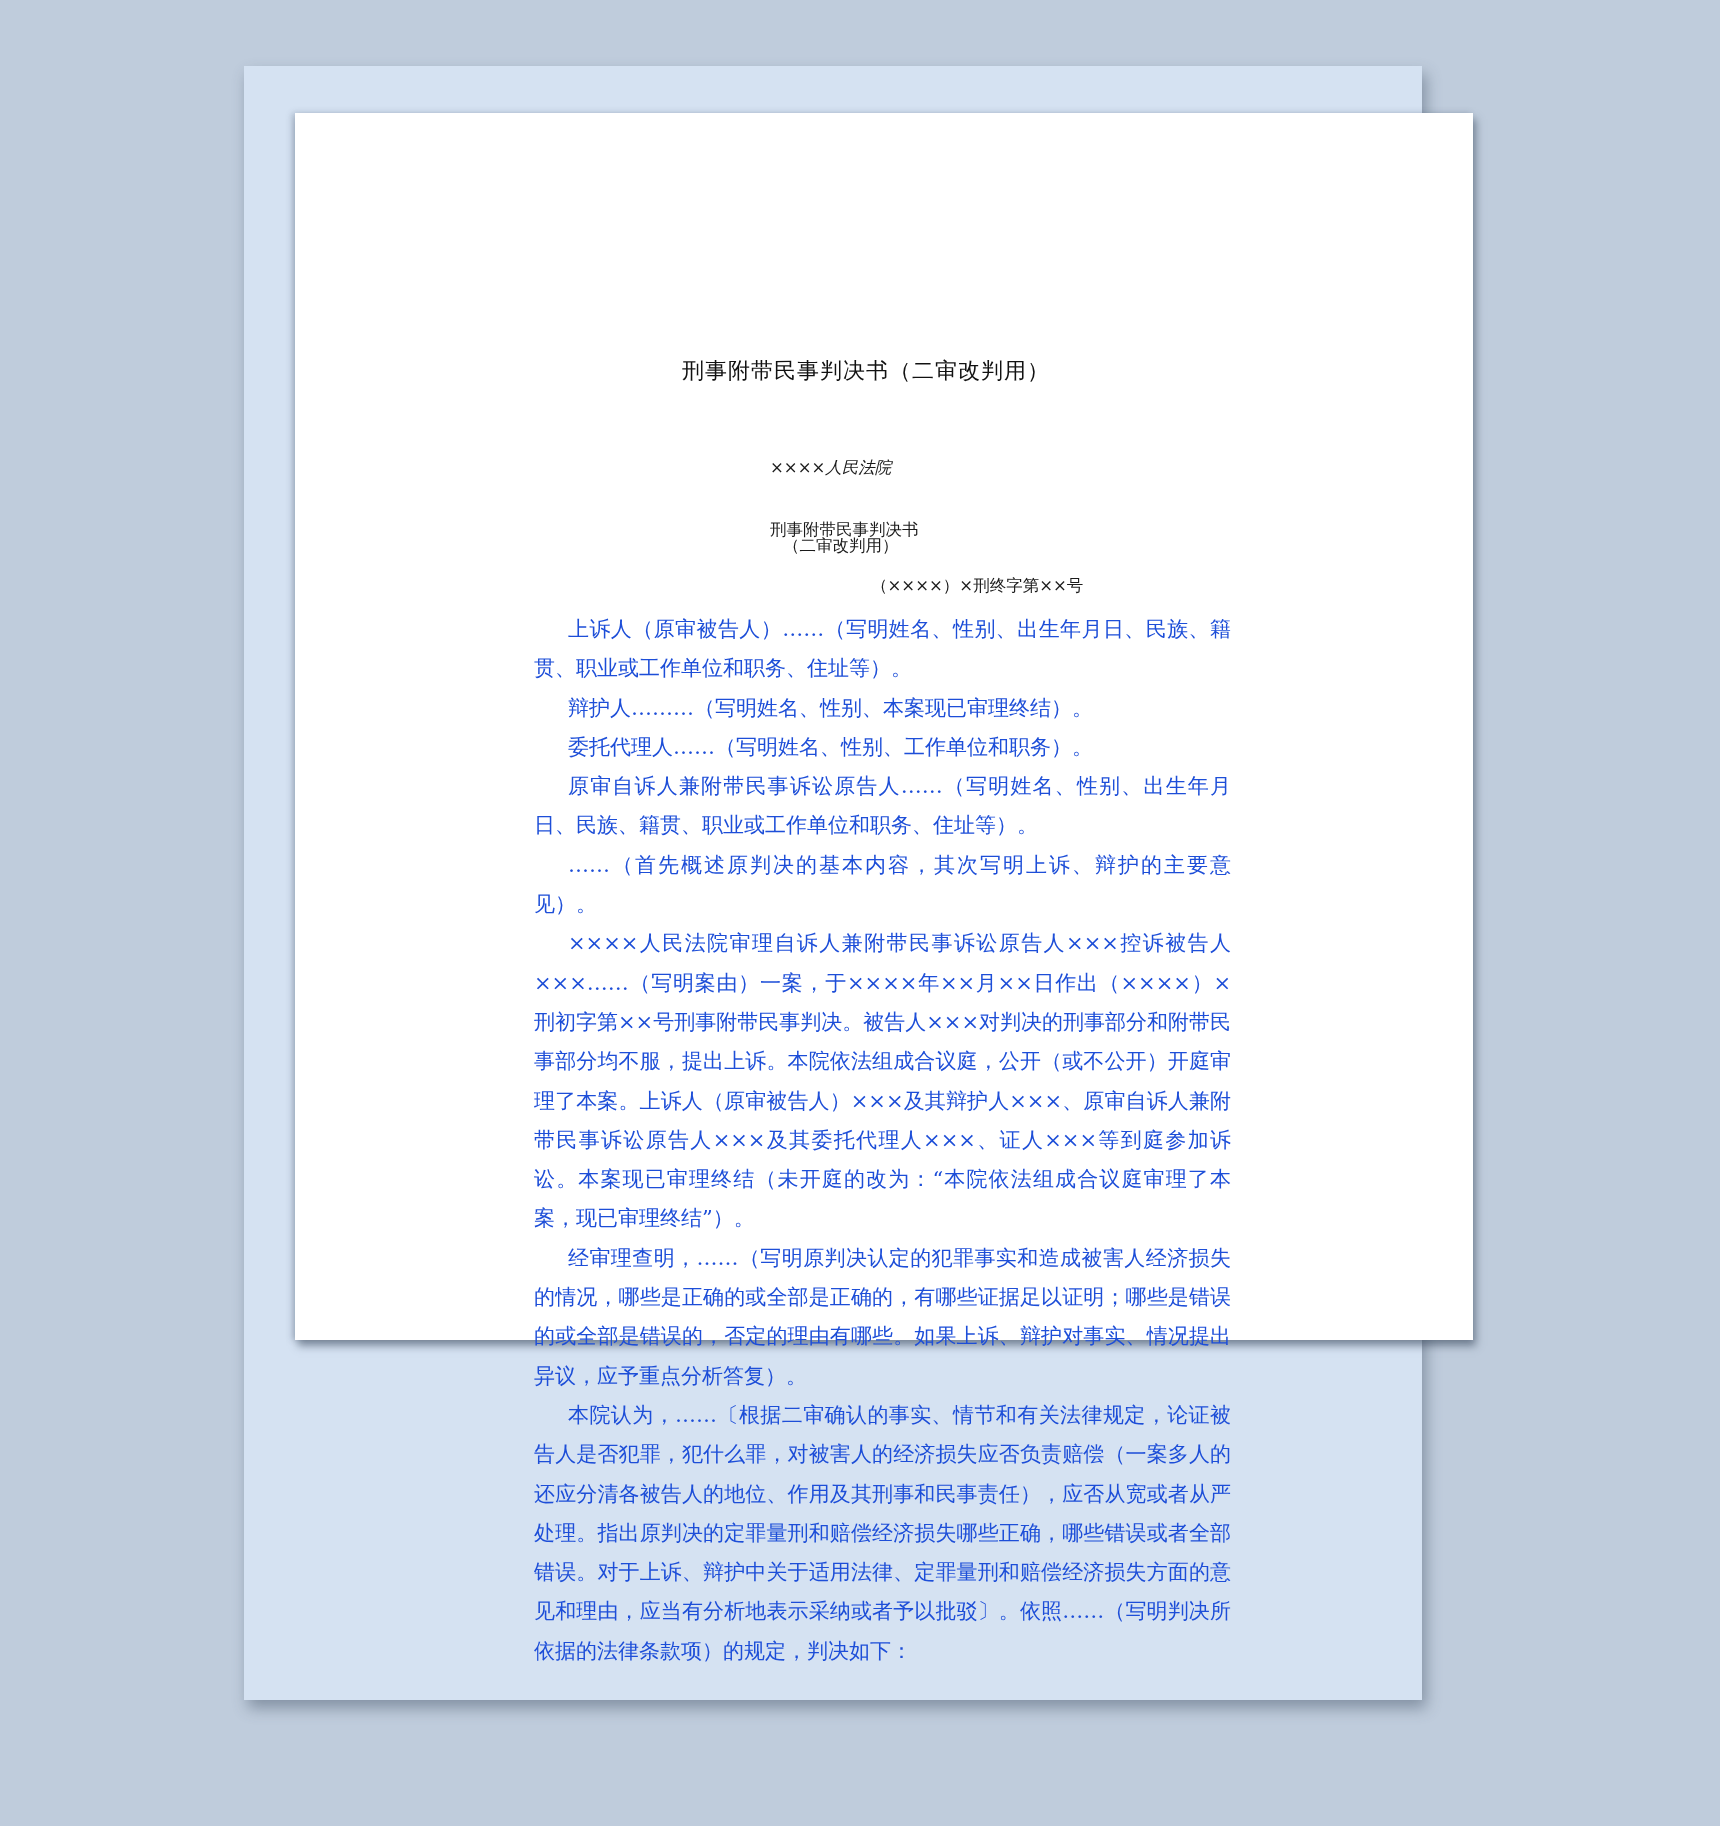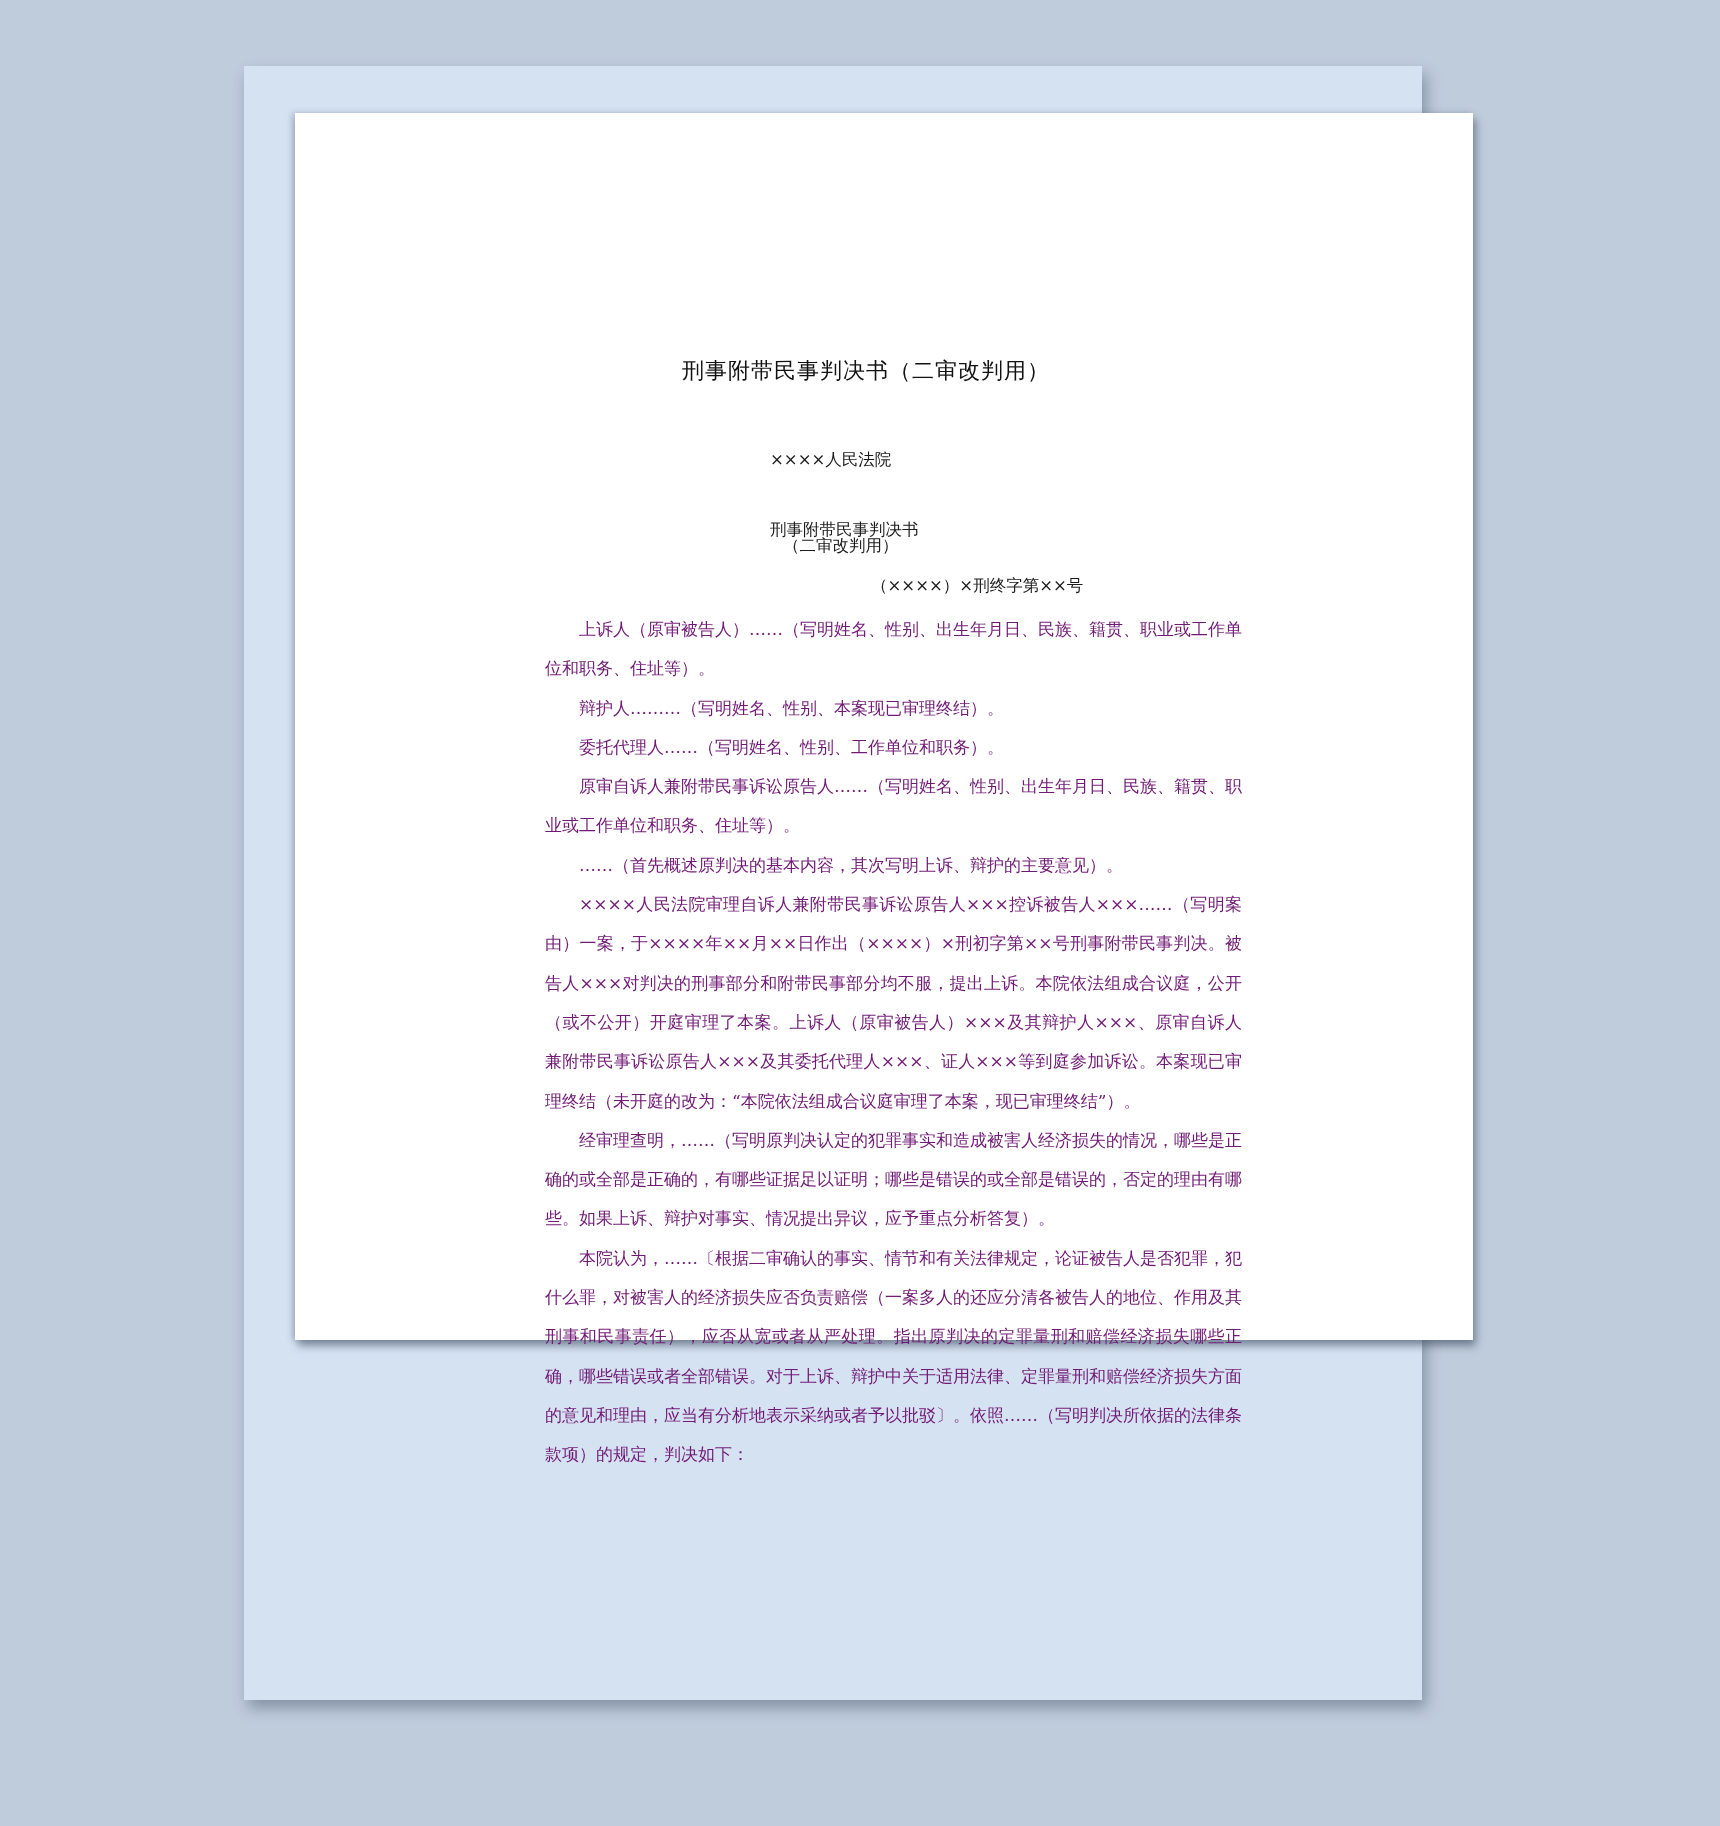--- a/index.html
+++ b/index.html
@@ -43,32 +43,32 @@
       color: #111;
       letter-spacing: 1px;
       transform: translateX(-18px);
     }
     .hdr {
       position: absolute;
       font-size: 16.5px;
       color: #1a1a1a;
       white-space: nowrap;
     }
-    .hdr.court { left: 475px; top: 336px; }
+    .hdr.court { left: 475px; top: 344px; font-style: italic; }
     .hdr.doctype { left: 475px; top: 383px; margin-top: 23px; }
     .hdr.usage { left: 488px; top: 422px; }
     .hdr.caseno { left: 576px; top: 462px; }
     .body-text {
       position: absolute;
-      left: 250px;
+      left: 239px;
       top: 497px;
       width: 697px;
-      font-size: 17px;
+      font-size: 21px;
       line-height: 39.3px;
-      color: #701a75;
+      color: #1d4ed8;
       text-align: justify;
     }
     .body-text p {
       margin: 0;
       text-indent: 34px;
     }
   </style>
 </head>
 <body>
 

